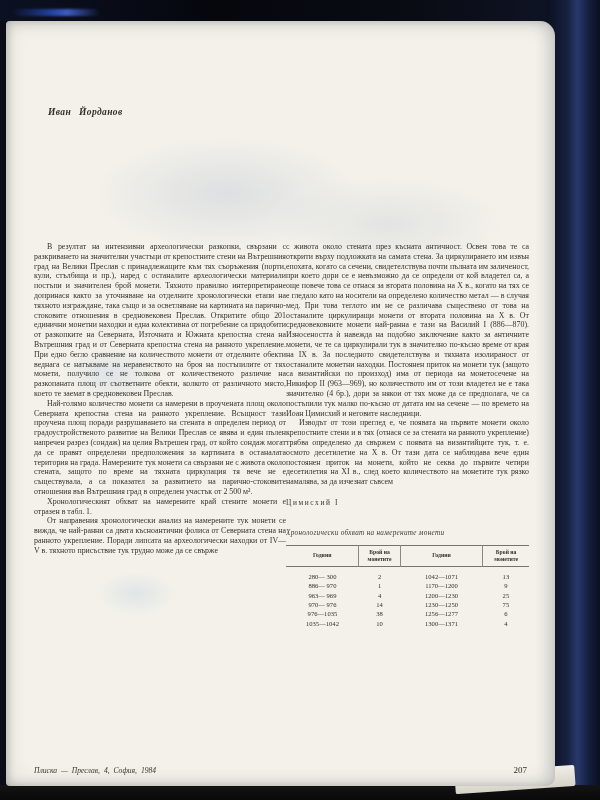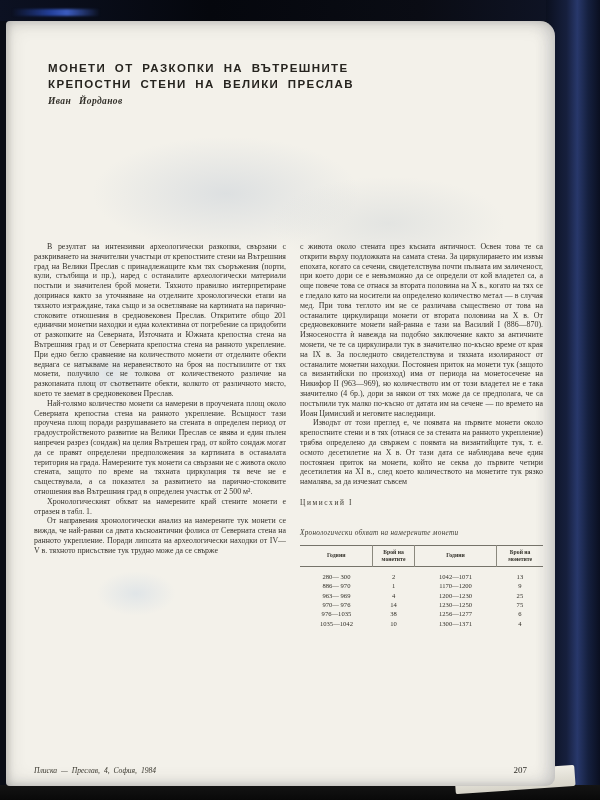--- a/index.html
+++ b/index.html
@@ -29,24 +29,24 @@
   .stain.b{left:265px;top:155px;width:235px;height:95px;
         background:radial-gradient(ellipse at center,rgba(208,213,216,.45),rgba(208,213,216,0) 70%);}
   .stain.c{left:55px;top:325px;width:95px;height:55px;
         background:radial-gradient(ellipse at center,rgba(140,175,220,.20),rgba(140,175,220,0) 70%);}
   .stain.d{left:90px;top:550px;width:80px;height:45px;
         background:radial-gradient(ellipse at center,rgba(140,175,220,.18),rgba(140,175,220,0) 70%);}
 
   .title{position:absolute;left:42px;top:40px;margin:0;
          font-family:"Liberation Sans",sans-serif;font-weight:700;font-size:11.5px;
          letter-spacing:1.4px;word-spacing:4px;line-height:15.5px;color:#26241f;}
-  .author{position:absolute;left:42px;top:75px;font-style:italic;font-weight:700;
+  .author{position:absolute;left:42px;top:86px;font-style:italic;font-weight:700;
          font-size:9.5px;letter-spacing:.4px;word-spacing:5px;color:#33312b;}
 
-  .columns{position:absolute;left:28px;top:221px;width:509px;display:flex;gap:14px;}
+  .columns{position:absolute;left:28px;top:221px;width:509px;display:flex;gap:0;}
   .col{font-size:7.9px;line-height:9.8px;text-align:justify;color:#34322c;}
   .col-left{width:252px;}
   .col-right{width:243px;}
   .col p{margin:0;}
   .col p.indent{text-indent:13px;}
 
   .table-block{margin-top:11px;text-align:left;}
   .tbl-label{font-size:7.4px;letter-spacing:1.6px;color:#3a382f;}
   .tbl-caption{font-size:7.2px;font-style:italic;letter-spacing:.3px;margin:21px 0 6px 0;color:#3a382f;}
   table.coins{width:100%;border-collapse:collapse;font-size:6.6px;color:#33312a;}
@@ -74,24 +74,20 @@
   <div class="band-right"></div>
   <div class="band-bottom"></div>
   <div class="page-stack"></div>
 
   <div class="page">
     <div class="stain a"></div>
     <div class="stain b"></div>
     <div class="stain c"></div>
     <div class="stain d"></div>
 
-    <h1 class="title">
-      <div>МОНЕТИ ОТ РАЗКОПКИ НА ВЪТРЕШНИТЕ</div>
-      <div>КРЕПОСТНИ СТЕНИ НА ВЕЛИКИ ПРЕСЛАВ</div>
-    </h1>
     <div class="author">Иван Йорданов</div>
 
     <div class="columns">
       <div class="col col-left">
         <p class="indent">В резултат на интензивни археологически разкопки, свързани с разкриването на значителни участъци от крепостните стени на Вътрешния град на Велики Преслав с принадлежащите към тях съоръжения (порти, кули, стълбища и пр.), наред с останалите археологически материали постъпи и значителен брой монети. Тяхното правилно интерпретиране допринася както за уточняване на отделните хронологически етапи на тяхното изграждане, така също и за осветляване на картината на парично-стоковите отношения в средновековен Преслав. Откритите общо 201 единични монетни находки и една колективна от погребение са придобити от разкопките на Северната, Източната и Южната крепостна стена на Вътрешния град и от Северната крепостна стена на ранното укрепление. При едно бегло сравнение на количеството монети от отделните обекти веднага се натъкваме на неравенството на броя на постъпилите от тях монети, получило се не толкова от количественото различие на разкопаната площ от съответните обекти, колкото от различното място, което те заемат в средновековен Преслав.</p>
         <p class="indent">Най-голямо количество монети са намерени в проучената площ около Северната крепостна стена на ранното укрепление. Всъщност тази проучена площ поради разрушаването на стената в определен период от градоустройственото развитие на Велики Преслав се явява и един пълен напречен разрез (сондаж) на целия Вътрешен град, от който сондаж могат да се правят определени предположения за картината в останалата територия на града. Намерените тук монети са свързани не с живота около стената, защото по време на тяхната циркулация тя вече не е съществувала, а са показател за развитието на парично-стоковите отношения във Вътрешния град в определен участък от 2 500 м².</p>
         <p class="indent">Хронологическият обхват на намерените край стените монети е отразен в табл. 1.</p>
         <p class="indent">От направения хронологически анализ на намерените тук монети се вижда, че най-ранни са двата късноантични фолиса от Северната стена на ранното укрепление. Поради липсата на археологически находки от IV—V в. тяхното присъствие тук трудно може да се свърже</p>
       </div>
 

